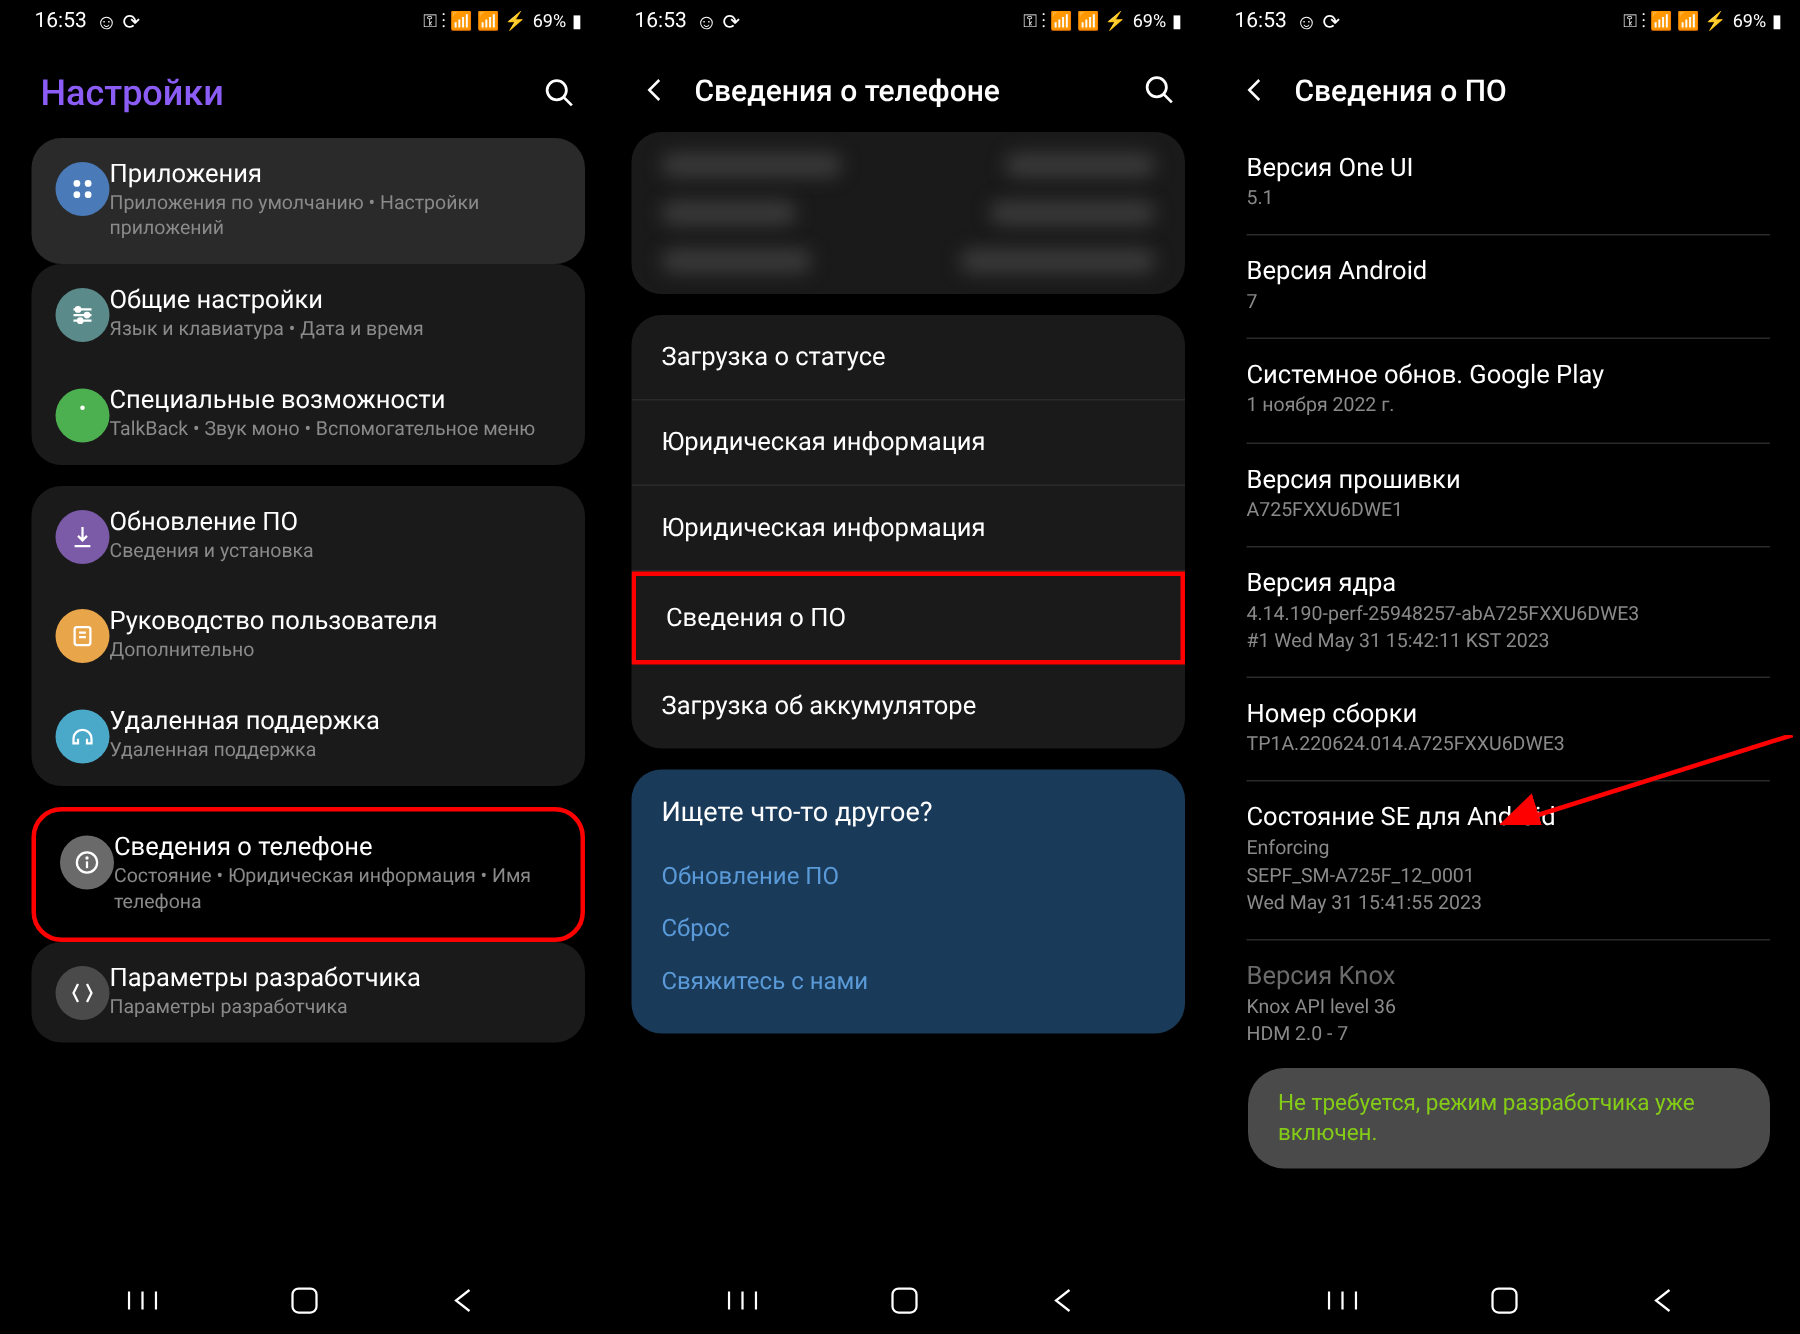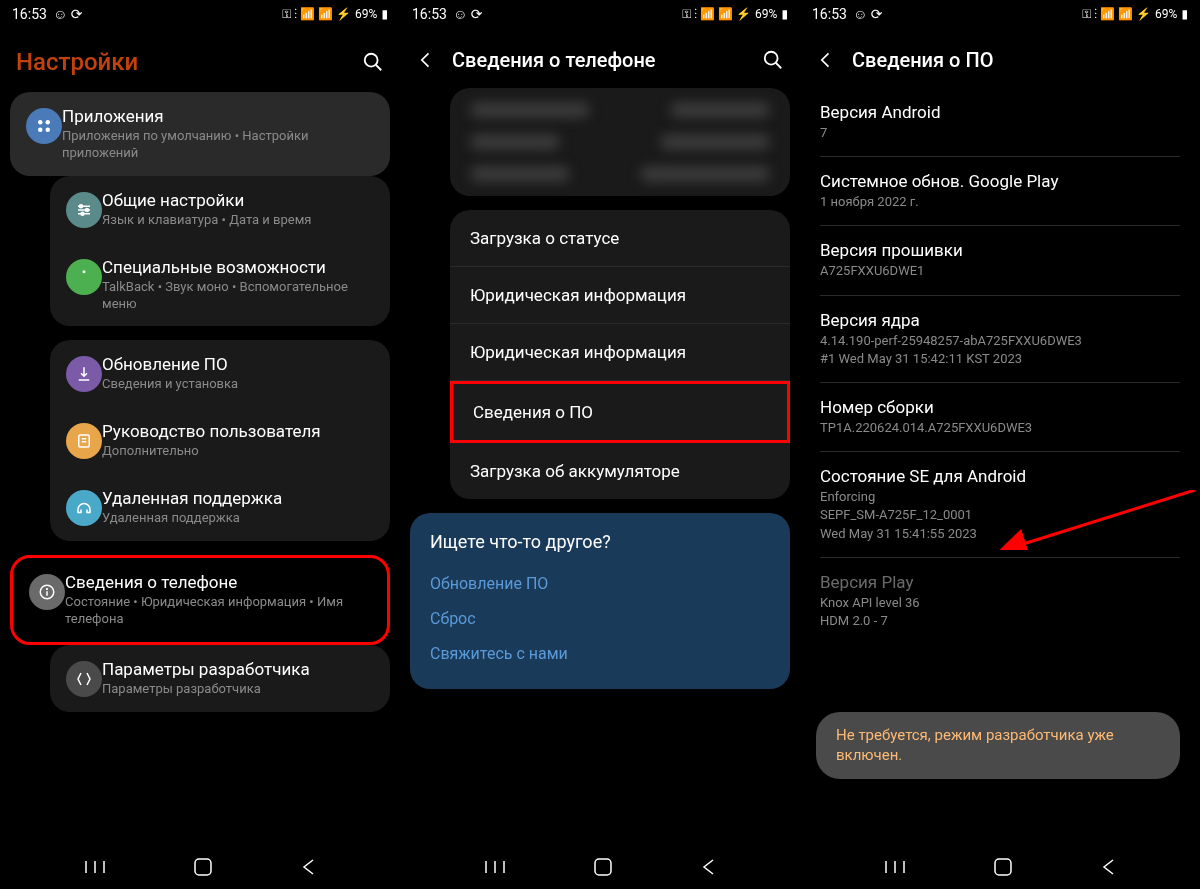--- a/index.html
+++ b/index.html
@@ -9,40 +9,41 @@
   display: flex;
   width: 1200px;
   height: 889px;
 }
 .screen {
   width: 400px;
   height: 889px;
   background: #000;
   position: relative;
   overflow: hidden;
+  padding-left: 11px;
 }
 .status-bar {
   display: flex;
   justify-content: space-between;
   align-items: center;
   padding: 6px 12px;
   height: 28px;
   color: #fff;
   font-size: 14px;
 }
 .status-left { display: flex; gap: 6px; align-items: center; }
 .status-right { display: flex; gap: 4px; align-items: center; font-size: 12px; }
 .header {
   display: flex;
   align-items: center;
   padding: 20px 16px 16px;
   gap: 16px;
 }
 .header-title {
-  color: #c2410c;
+  color: #8b5cf6;
   font-size: 24px;
   font-weight: 500;
   flex: 1;
 }
 .header-title-sm {
   color: #fff;
   font-size: 20px;
   font-weight: 500;
   flex: 1;
 }
@@ -51,21 +52,20 @@
   display: flex;
   align-items: center;
   cursor: pointer;
 }
 .content { padding: 0 10px; }
 .card {
   background: #1a1a1a;
   border-radius: 20px;
   margin-bottom: 14px;
   overflow: hidden;
-  margin-left: 40px;
 }
 .settings-item {
   display: flex;
   align-items: flex-start;
   padding: 14px 16px;
   cursor: pointer;
 }
 .settings-item.highlighted {
   background: #2a2a2a;
   border-radius: 20px;
@@ -163,26 +163,26 @@
 }
 .sw-value {
   color: #8a8a8a;
   font-size: 13px;
   line-height: 1.4;
 }
 .sw-value-multi { white-space: pre-line; }
 .toast {
   position: absolute;
   bottom: 110px;
-  left: 16px;
+  left: 32px;
   right: 20px;
   background: #4a4a4a;
   border-radius: 24px;
   padding: 14px 20px;
-  color: #fdba74;
+  color: #84cc16;
   font-size: 15px;
   line-height: 1.3;
 }
 .nav-bar {
   position: absolute;
   bottom: 0;
   left: 0;
   right: 0;
   height: 44px;
   display: flex;
@@ -454,20 +454,24 @@
   <div class="header">
     <div class="back-icon">
         <svg width="20" height="20" viewBox="0 0 24 24" fill="none" stroke="#fff" stroke-width="2">
           <path d="M15 4 L7 12 L15 20"></path>
         </svg>
       </div>
     <div class="header-title-sm">Сведения о ПО</div>
   </div>
   <div class="sw-list">
     <div class="sw-item">
+      <div class="sw-title">Версия One UI</div>
+      <div class="sw-value">5.1</div>
+    </div>
+    <div class="sw-item">
       <div class="sw-title">Версия Android</div>
       <div class="sw-value">7</div>
     </div>
     <div class="sw-item">
       <div class="sw-title">Системное обнов. Google Play</div>
       <div class="sw-value">1 ноября 2022 г.</div>
     </div>
     <div class="sw-item">
       <div class="sw-title">Версия прошивки</div>
       <div class="sw-value">A725FXXU6DWE1</div>
@@ -481,21 +485,21 @@
       <div class="sw-title">Номер сборки</div>
       <div class="sw-value">TP1A.220624.014.A725FXXU6DWE3</div>
     </div>
     <div class="sw-item">
       <div class="sw-title">Состояние SE для Android</div>
       <div class="sw-value sw-value-multi">Enforcing
 SEPF_SM-A725F_12_0001
 Wed May 31 15:41:55 2023</div>
     </div>
     <div class="sw-item">
-      <div class="sw-title" style="color:#6a6a6a">Версия Play</div>
+      <div class="sw-title" style="color:#6a6a6a">Версия Knox</div>
       <div class="sw-value sw-value-multi">Knox API level 36
 HDM 2.0 - 7</div>
     </div>
   </div>
   <div class="toast">Не требуется, режим разработчика уже включен.</div>
   <div class="arrow" style="top:490px; right:0;">
     <svg width="200" height="60" viewBox="0 0 200 60">
         <defs>
           <marker id="ah" markerWidth="10" markerHeight="10" refX="2" refY="5" orient="auto">
             <path d="M0,0 L10,5 L0,10 Z" fill="#ff0000"></path>

